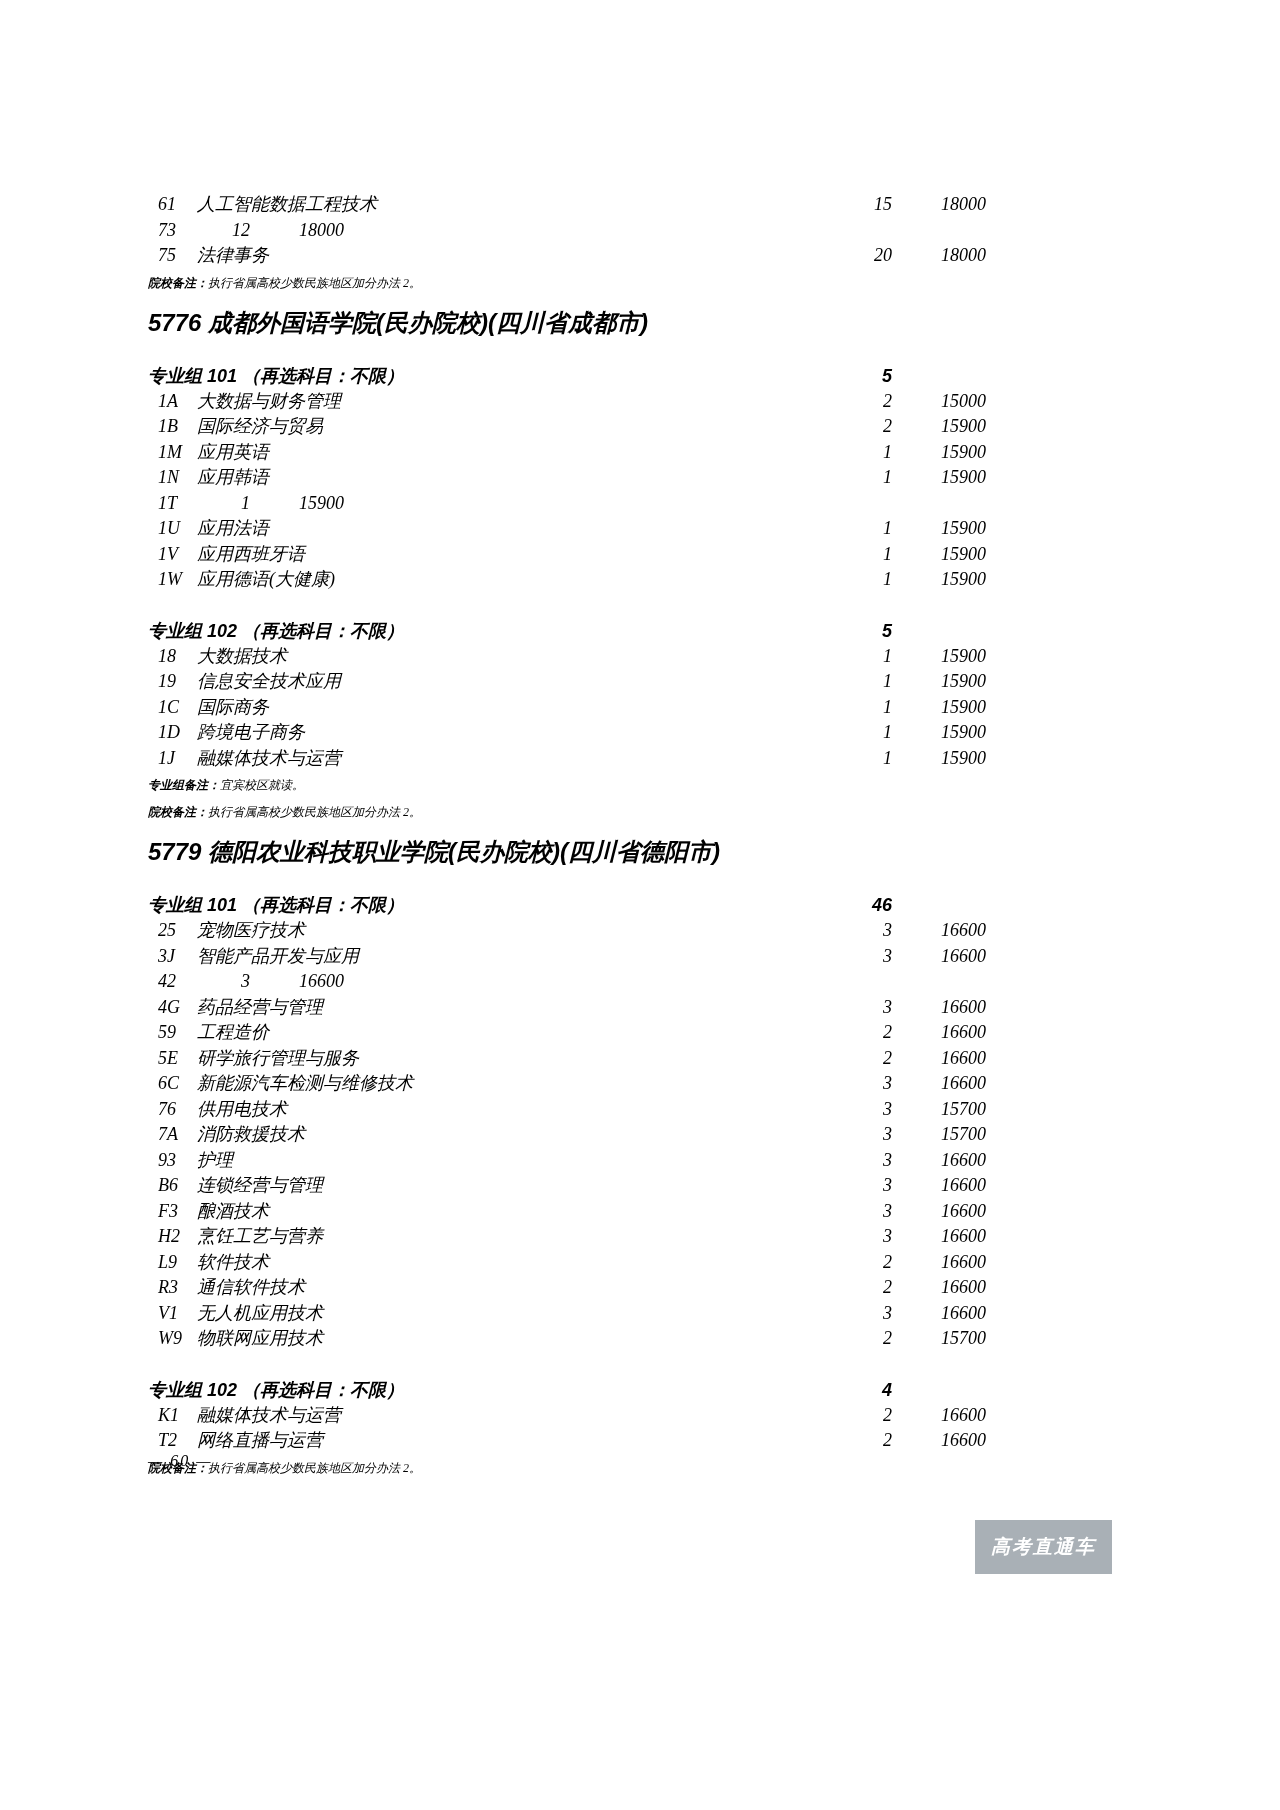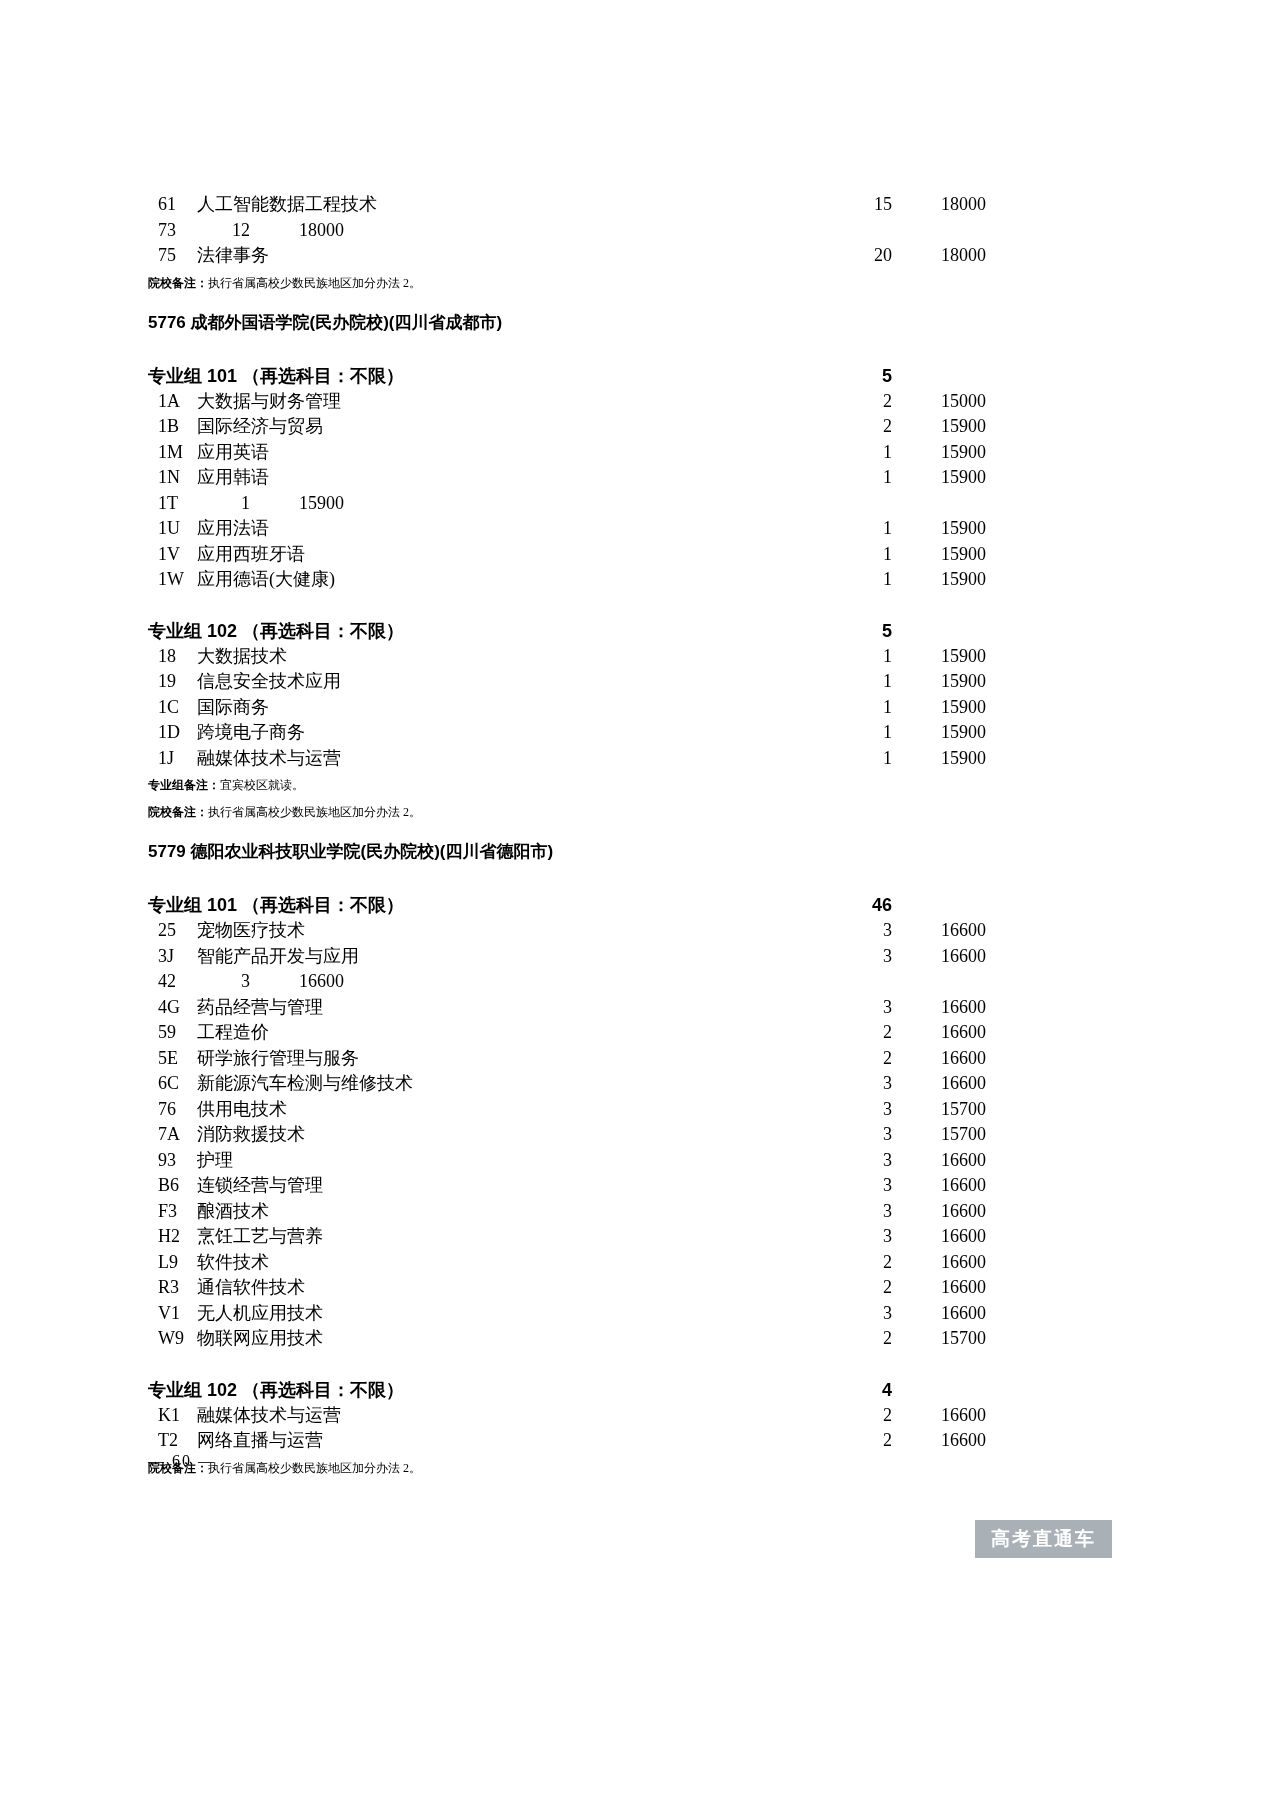--- a/index.html
+++ b/index.html
@@ -5,20 +5,21 @@
   * { margin: 0; padding: 0; box-sizing: border-box; }
   html, body { background: #ffffff; }
   .page {
     position: relative;
     width: 1280px;
     height: 1810px;
     background: #ffffff;
     font-family: "Liberation Serif", serif;
     color: #000000;
     overflow: hidden;
+    font-style: italic;
   }
   .content {
     position: absolute;
     left: 148px;
     top: 192px;
     width: 838px;
   }
   .row {
     display: flex;
     align-items: baseline;
@@ -41,21 +42,21 @@
     text-align: right;
   }
   .row .fee {
     width: 94px;
     flex: none;
     text-align: right;
   }
   .college {
     font-family: "Liberation Sans", sans-serif;
     font-weight: bold;
-    font-size: 17px;
+    font-size: 24px;
     line-height: 27px;
     margin-top: 13px;
     margin-bottom: 2px;
   }
   .group {
     font-family: "Liberation Sans", sans-serif;
     font-weight: bold;
     font-size: 18px;
     line-height: 26px;
   }
@@ -82,21 +83,21 @@
   }
   .watermark {
     position: absolute;
     left: 975px;
     top: 1520px;
     background: #a9b0b6;
     color: #ffffff;
     font-family: "Liberation Sans", sans-serif;
     font-weight: bold;
     font-size: 19px;
-    padding: 6px 16px;
+    padding: 14px 16px;
     letter-spacing: 2px;
   }
 </style>
 </head>
 <body>
 
 <div class="page">
   <div class="content">
       <div class="row major">
         <span class="code">61</span>

